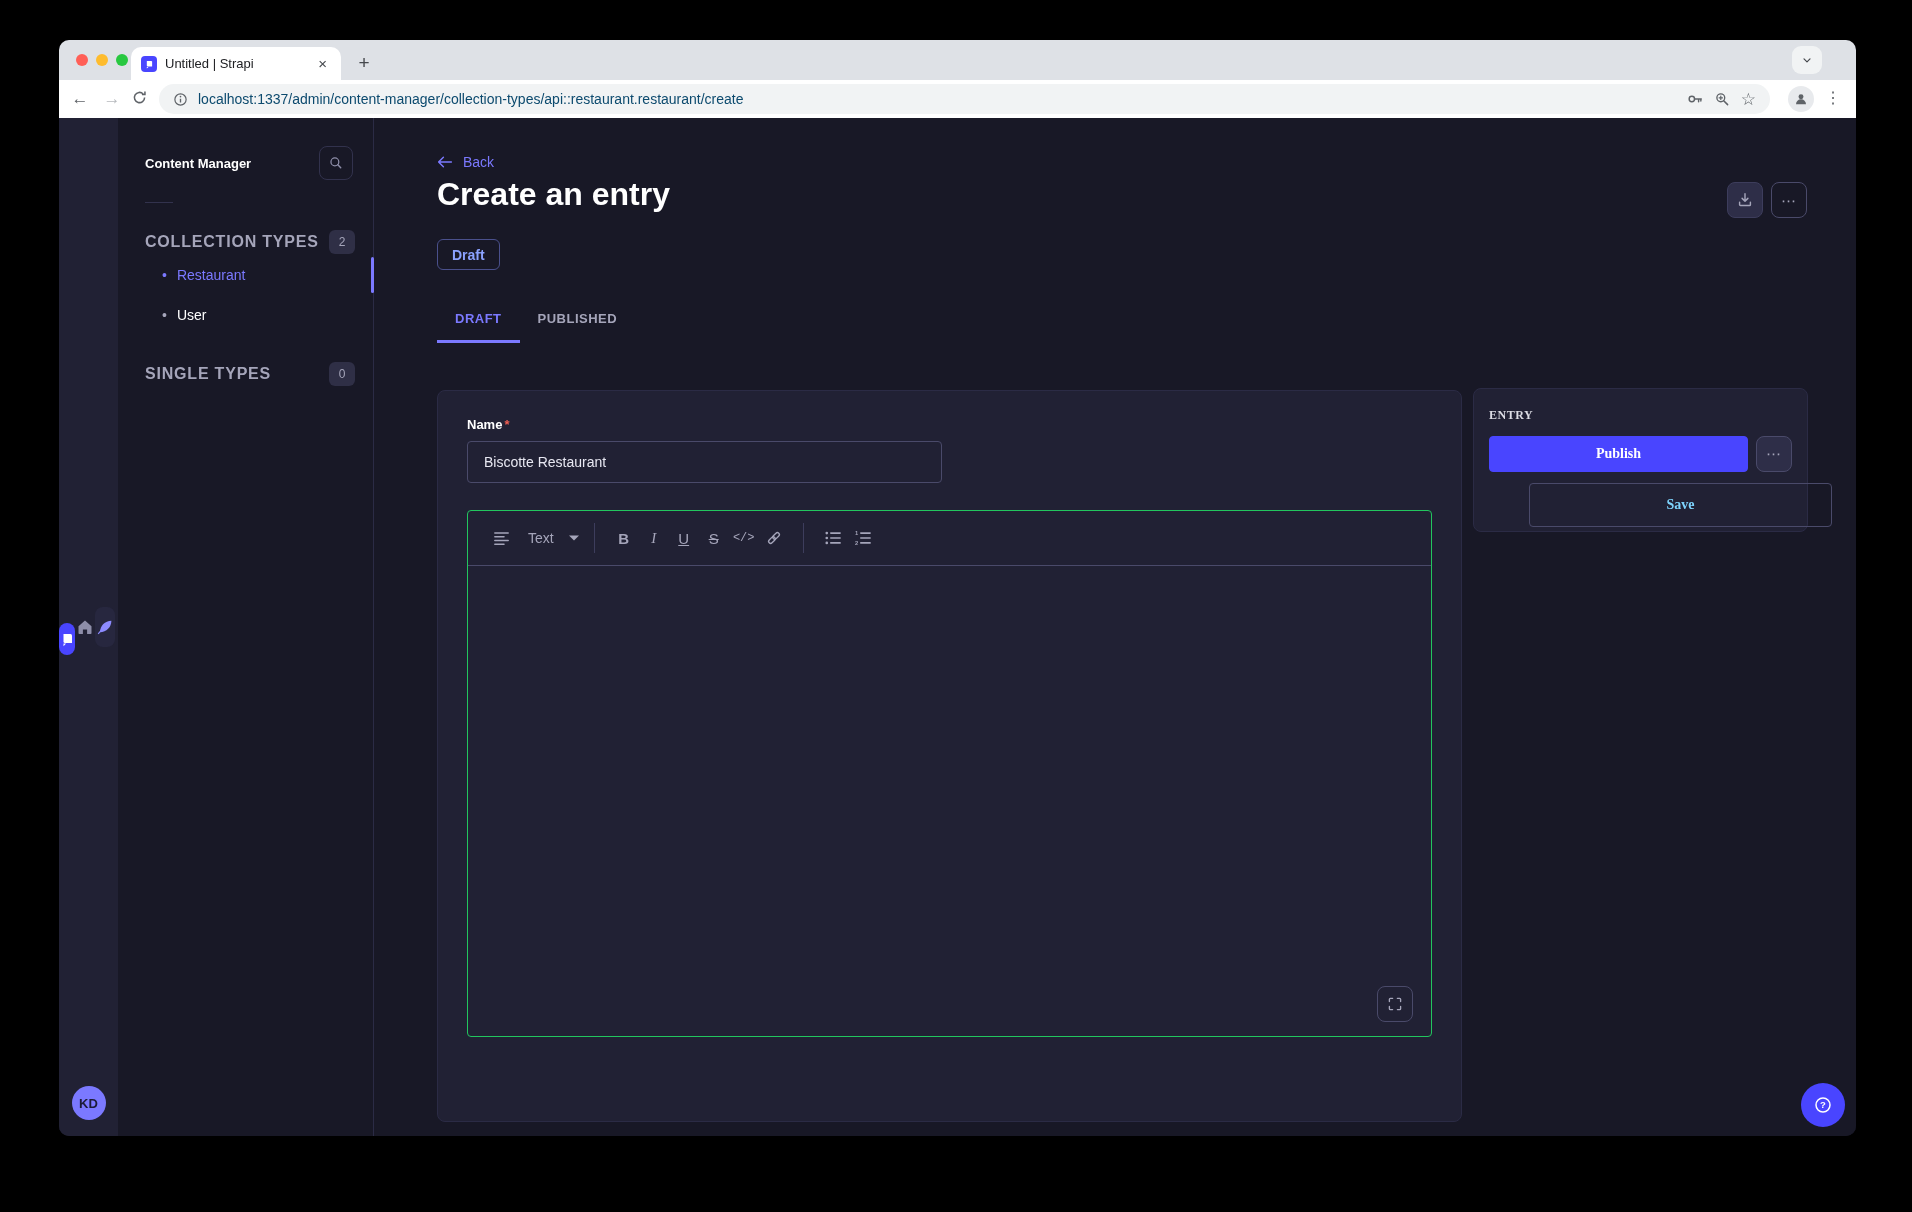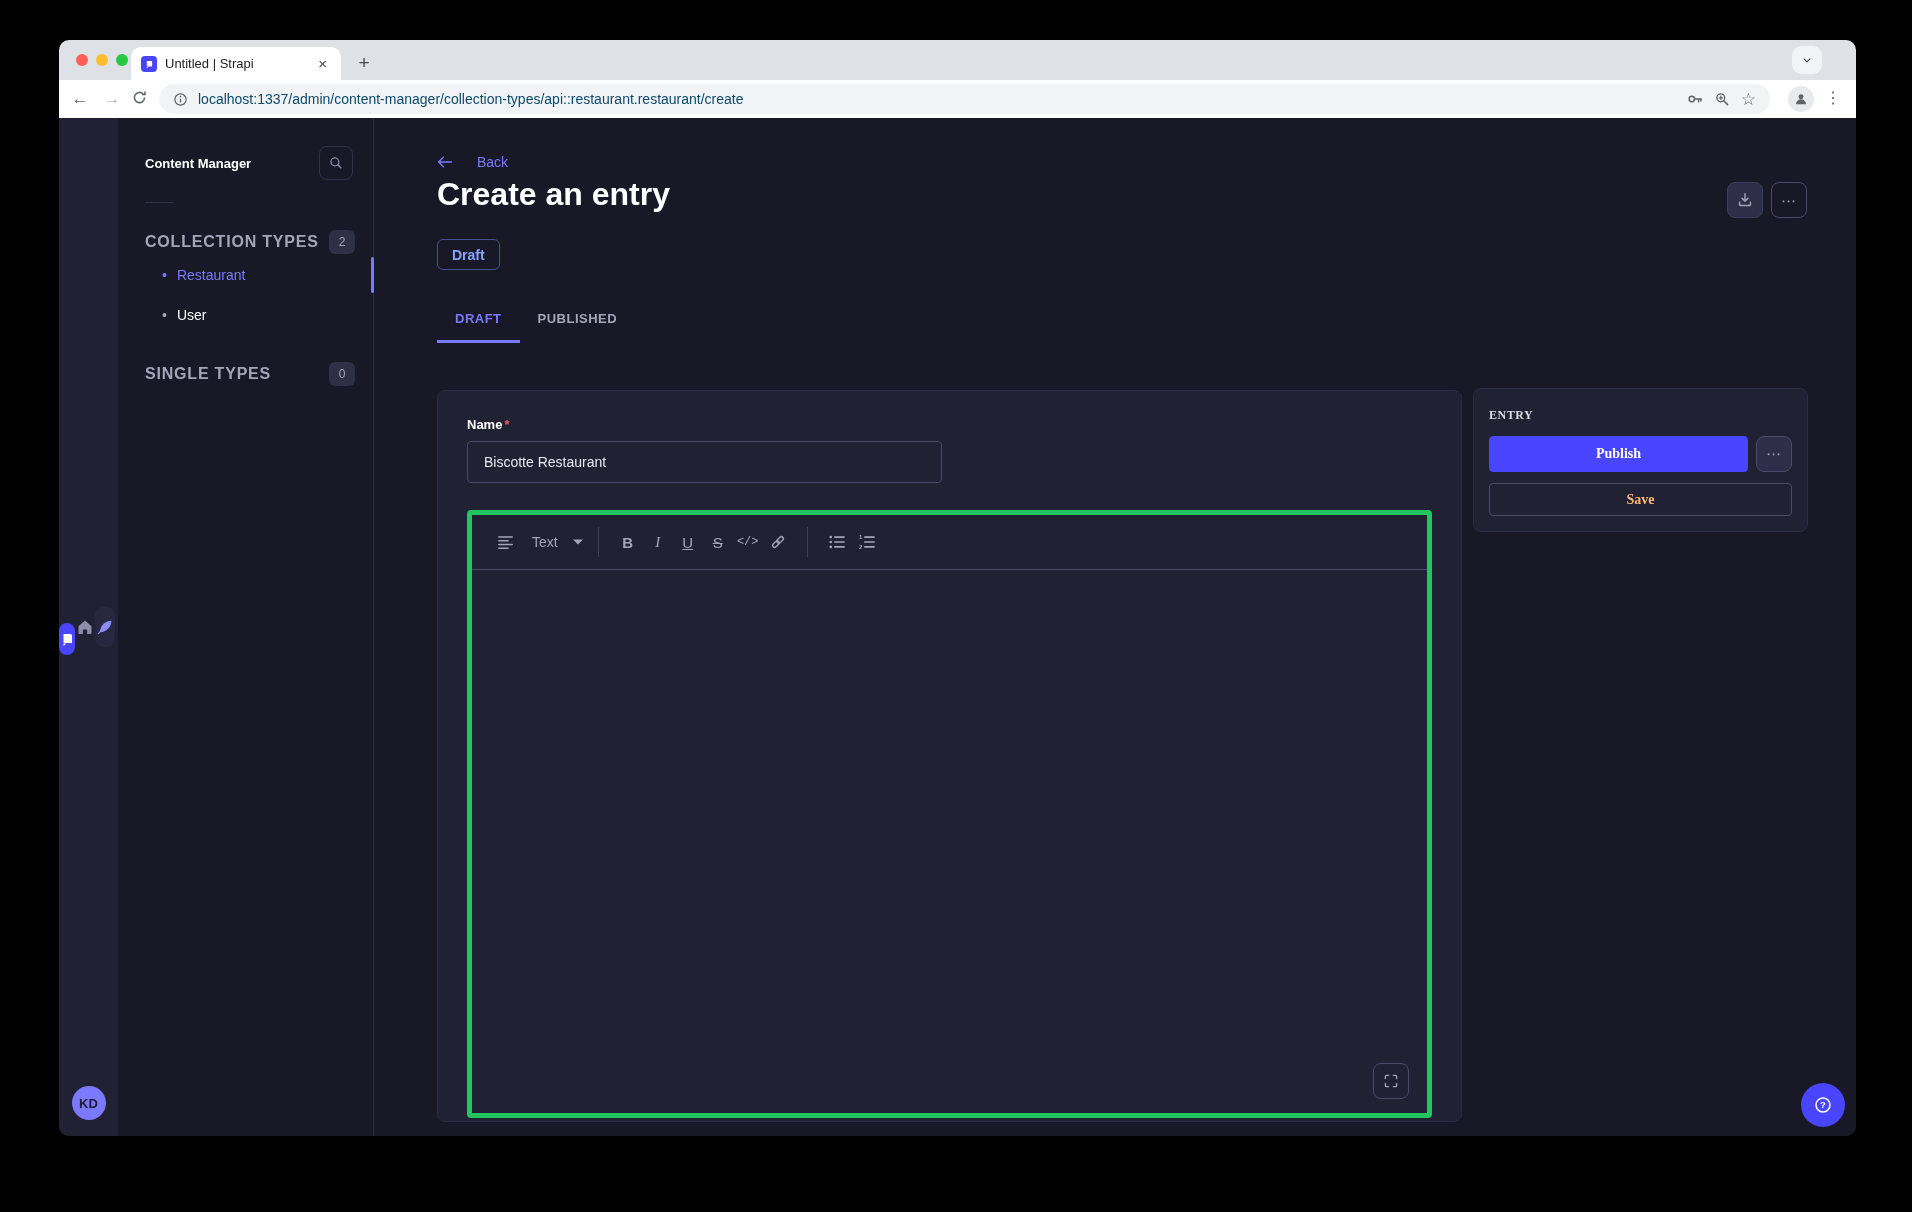--- a/index.html
+++ b/index.html
@@ -64,21 +64,21 @@
   .count-badge { min-width:26px; height:24px; padding:0 7px; background:#2f2f46; border-radius:6px;
                  color:#a5a5ba; font-size:12px; display:flex; align-items:center; justify-content:center; }
   .subnav-item { display:flex; align-items:center; gap:10px; height:40px; padding-left:44px; font-size:14px; color:#fff; position:relative; }
   .subnav-item .bullet { font-size:14px; color:#a5a5ba; }
   .subnav-item.active { color:#7b79ff; }
   .subnav-item.active .bullet { color:#7b79ff; }
   .active-indicator { position:absolute; right:-1px; top:2px; width:3px; height:36px; background:#7b79ff; border-radius:2px; }
 
   
   .main { flex:1; position:relative; }
-  .back-link { position:absolute; left:63px; top:36px; display:flex; align-items:center; gap:24px;
+  .back-link { position:absolute; left:63px; top:36px; display:flex; align-items:center; gap:10px;
                color:#7b79ff; font-size:14px; }
   .page-title { position:absolute; left:63px; top:58px; font-size:32px; font-weight:bold; color:#ffffff; }
   .status-badge { position:absolute; left:63px; top:121px; height:31px; padding:0 14px;
                   border:1px solid #4a508c; border-radius:6px; color:#8ba2ff; font-size:14px; font-weight:bold;
                   display:flex; align-items:center; }
   .header-actions { position:absolute; top:64px; right:49px; display:flex; gap:8px; }
   .icon-btn { width:36px; height:36px; border-radius:8px; display:flex; align-items:center; justify-content:center; color:#a5a5ba; }
   .icon-btn.filled { background:#2e2e48; border:1px solid #3d3d5c; }
   .icon-btn.ghost  { background:transparent; border:1px solid #4a4a6a; }
   .dots { font-size:15px; letter-spacing:1px; line-height:1; }
@@ -87,21 +87,21 @@
   .tab-item { font-size:13px; font-weight:bold; letter-spacing:0.5px; padding:8px 18px 14px; color:#a5a5ba; }
   .tab-item.active { color:#7b79ff; border-bottom:3px solid #7b79ff; }
 
   .card { position:absolute; left:63px; top:272px; width:1025px; height:732px;
           background:#212134; border:1px solid #2b2b45; border-radius:8px; padding:26px 29px; }
   .field-label { font-size:13px; font-weight:bold; color:#fff; margin-bottom:9px; }
   .required { color:#ee5e52; margin-left:2px; }
   .text-input { width:475px; height:42px; background:#212134; border:1px solid #4a4a6a; border-radius:4px;
                 color:#e8e8f2; font-size:14px; padding:0 16px; font-family:"Liberation Sans", sans-serif; outline:none; }
   .desc-block { margin-top:27px; }
-  .editor { border:5px solid #22c55e; border-radius:4px; height:608px; position:relative; }
+  .editor { border:1px solid #22c55e; border-radius:4px; height:527px; position:relative; }
   .editor-toolbar { height:55px; border-bottom:1px solid #4a4a6a; display:flex; align-items:center; padding:0 18px; color:#a5a5ba; }
   .tool { display:flex; align-items:center; justify-content:center; min-width:30px; height:30px; border-radius:4px; color:#a5a5ba; }
   .block-select { display:flex; align-items:center; gap:14px; margin-left:12px; font-size:14px; color:#a5a5ba; }
   .tb-divider { width:1px; height:30px; background:#3d3d5c; margin:0 14px; }
   .fmt { font-size:15px; }
   .fmt-b { font-weight:bold; }
   .fmt-i { font-style:italic; font-family:"Liberation Serif", serif; }
   .fmt-u { text-decoration:underline; }
   .fmt-s { text-decoration:line-through; }
   .fmt-code { font-family:"Liberation Mono", monospace; font-size:12px; }
@@ -111,23 +111,23 @@
                 display:flex; align-items:center; justify-content:center; }
 
   .entry-panel { position:absolute; left:1099px; top:270px; width:335px; height:144px;
                  background:#212134; border:1px solid #2b2b45; border-radius:8px; padding:19px 15px;font-family:Liberation Serif, serif; }
   .entry-title { font-size:12px; font-weight:bold; letter-spacing:0.5px; color:#dcdce4; margin-bottom:13px; }
   .entry-row { display:flex; gap:8px; }
   .publish-btn { flex:1; height:36px; background:#4945ff; border:1px solid #4945ff; border-radius:4px;
                  color:#fff; font-size:14px; font-weight:bold; display:flex; align-items:center; justify-content:center; }
   .entry-more { width:36px; height:36px; background:#2e2e48; border:1px solid #4a4a6a; border-radius:8px;
                 color:#a5a5ba; display:flex; align-items:center; justify-content:center; }
-  .save-btn { margin-top:11px; width:100%; height:33px; background:transparent; border:1px solid #4a4a6a;
-              border-radius:4px; color:#fdba74; font-size:14px; font-weight:bold;
-              display:flex; align-items:center; justify-content:center; }
+  .save-btn { margin-top:11px; width:100%; height:44px; background:transparent; border:1px solid #4a4a6a;
+              border-radius:4px; color:#7dd3fc; font-size:14px; font-weight:bold;
+              display:flex; align-items:center; justify-content:center;margin-left:40px; }
 
   .help-fab { position:absolute; right:11px; bottom:9px; width:44px; height:44px; border-radius:50%;
               background:#4945ff; display:flex; align-items:center; justify-content:center; color:#fff; }
 
   svg { display:block; }
 </style>
 </head>
 <body>
 
 <div class="window">

